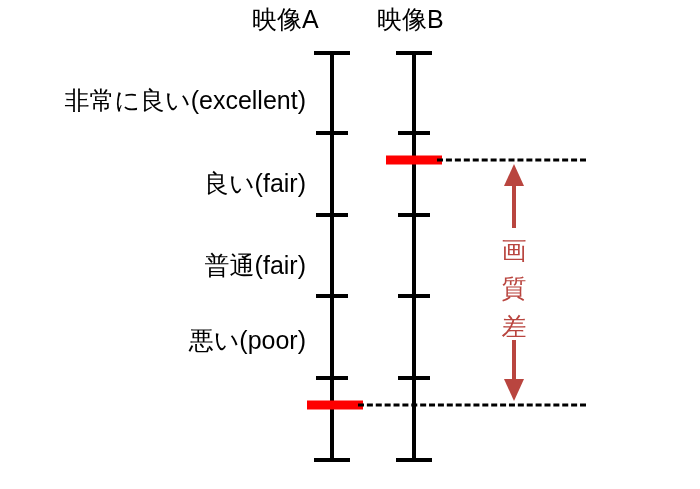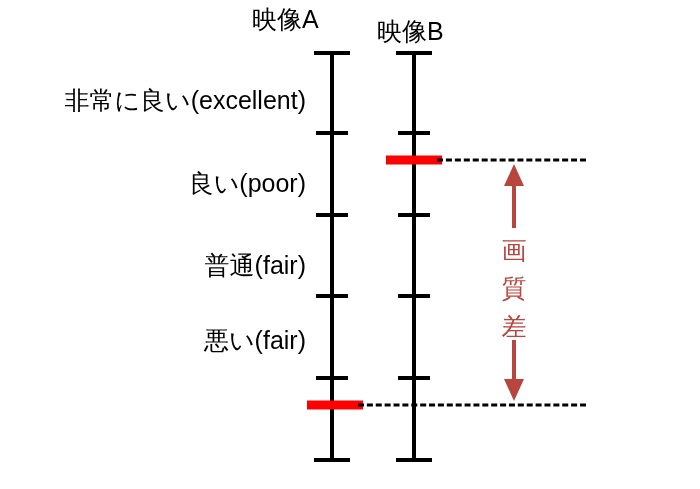--- a/index.html
+++ b/index.html
@@ -21,21 +21,21 @@
   .col-header {
     position: absolute;
     font-size: 25px;
     line-height: 30px;
     color: #000;
     white-space: nowrap;
     text-align: left;
     font-weight: 400;
   }
   #header-a { left: 252px; top: 4px; width: 120px; }
-  #header-b { left: 377px; top: 16px; width: 120px; }
+  #header-b { left: 377px; top: 4px; width: 120px; }
 
   
   .cat-label {
     position: absolute;
     right: 394px;           
     text-align: center;
     white-space: nowrap;
     font-size: 25px;
     line-height: 30px;
     color: #000;
@@ -93,23 +93,23 @@
 </style>
 </head>
 <body>
 
 <div id="root">
 
   <div class="col-header" id="header-a">映像A</div>
   <div class="col-header" id="header-b">映像B</div>
 
   <div class="cat-label" style="top:100px;">非常に良い(excellent)</div>
-  <div class="cat-label" style="top:183px;">良い(poor)</div>
+  <div class="cat-label" style="top:183px;">良い(fair)</div>
   <div class="cat-label" style="top:265px;margin-left:11px;">普通(fair)</div>
-  <div class="cat-label" style="top:340px;">悪い(fair)</div>
+  <div class="cat-label" style="top:340px;">悪い(poor)</div>
 
   <div class="scale-line" style="left:330px; top:52px; height:410px;"></div>
   <div class="tick cap" style="left:332px; top:53px;"></div>
   <div class="tick mid" style="left:332px; top:133px;"></div>
   <div class="tick mid" style="left:332px; top:215px;"></div>
   <div class="tick mid" style="left:332px; top:296px;"></div>
   <div class="tick mid" style="left:332px; top:378px;"></div>
   <div class="tick cap" style="left:332px; top:460px;"></div>
 
   <div class="scale-line" style="left:412px; top:52px; height:410px;"></div>

